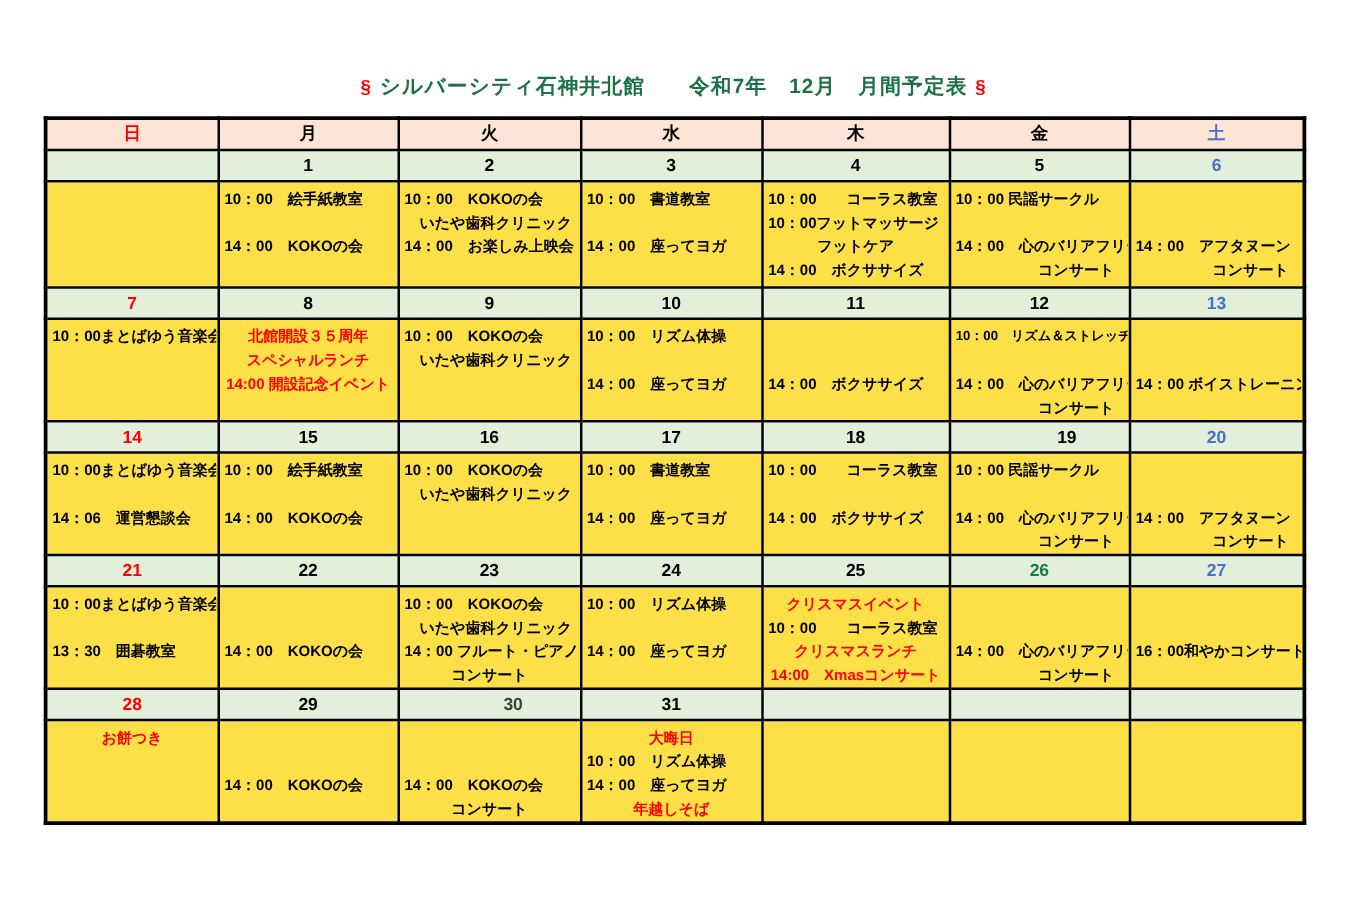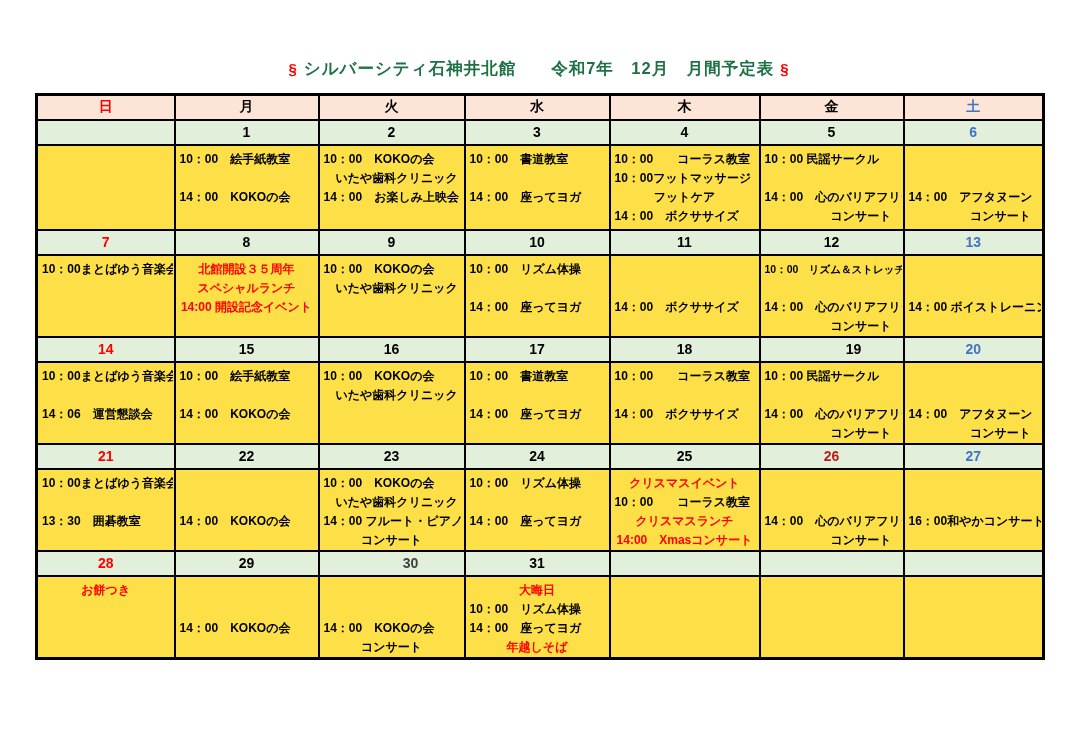--- a/index.html
+++ b/index.html
@@ -234,21 +234,21 @@
             <div class="line">14：00　アフタヌーン</div>
             <div class="line right">コンサート</div>
           </td>
         </tr>
         <tr>
           <td class="date-cell" style="color: rgb(255, 0, 0);">21</td>
           <td class="date-cell" style="color: rgb(0, 0, 0);">22</td>
           <td class="date-cell" style="color: rgb(0, 0, 0);">23</td>
           <td class="date-cell" style="color: rgb(0, 0, 0);">24</td>
           <td class="date-cell" style="color: rgb(0, 0, 0);">25</td>
-          <td class="date-cell" style="color: #b91c1c;">26</td>
+          <td class="date-cell" style="color: #15803d;">26</td>
           <td class="date-cell" style="color: rgb(68, 114, 196);">27</td>
         </tr>
         <tr style="height: 77px;">
           <td class="content-cell">
             <div class="line">10：00まとばゆう音楽会</div>
             <div class="line">&nbsp;</div>
             <div class="line">13：30　囲碁教室</div>
           </td>
           <td class="content-cell">
             <div class="line">&nbsp;</div>

